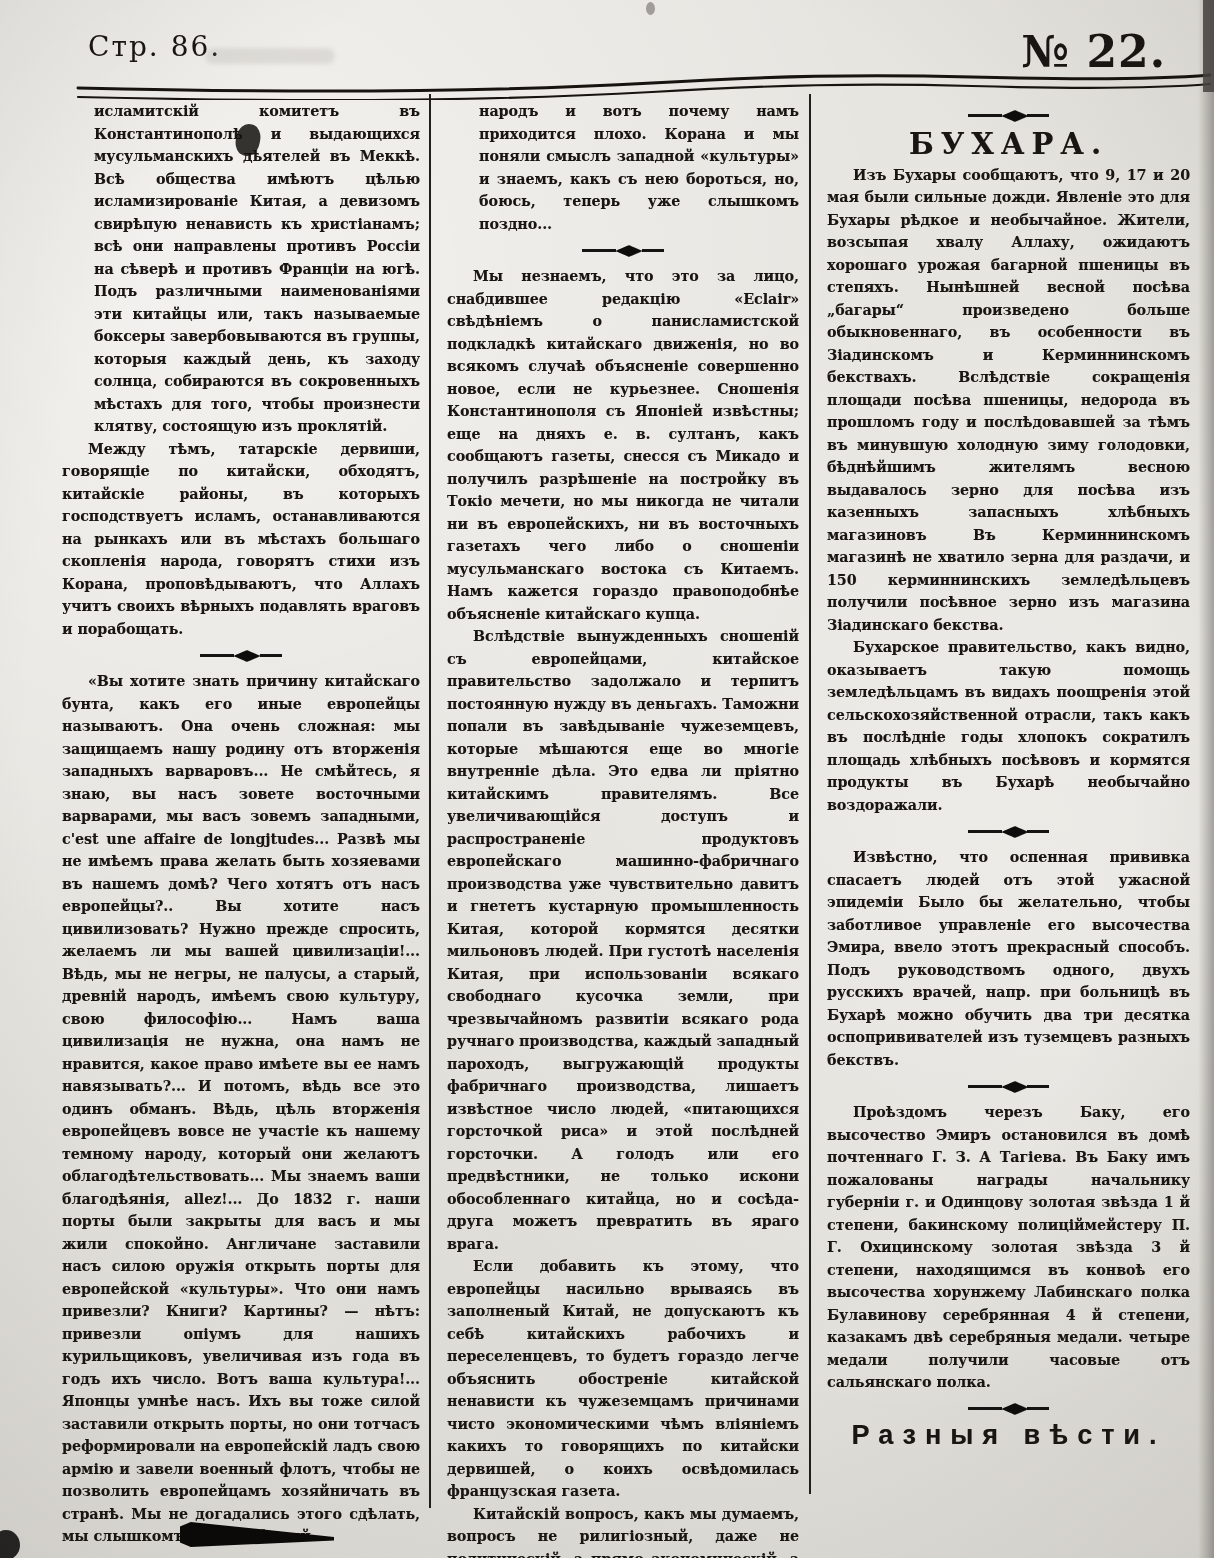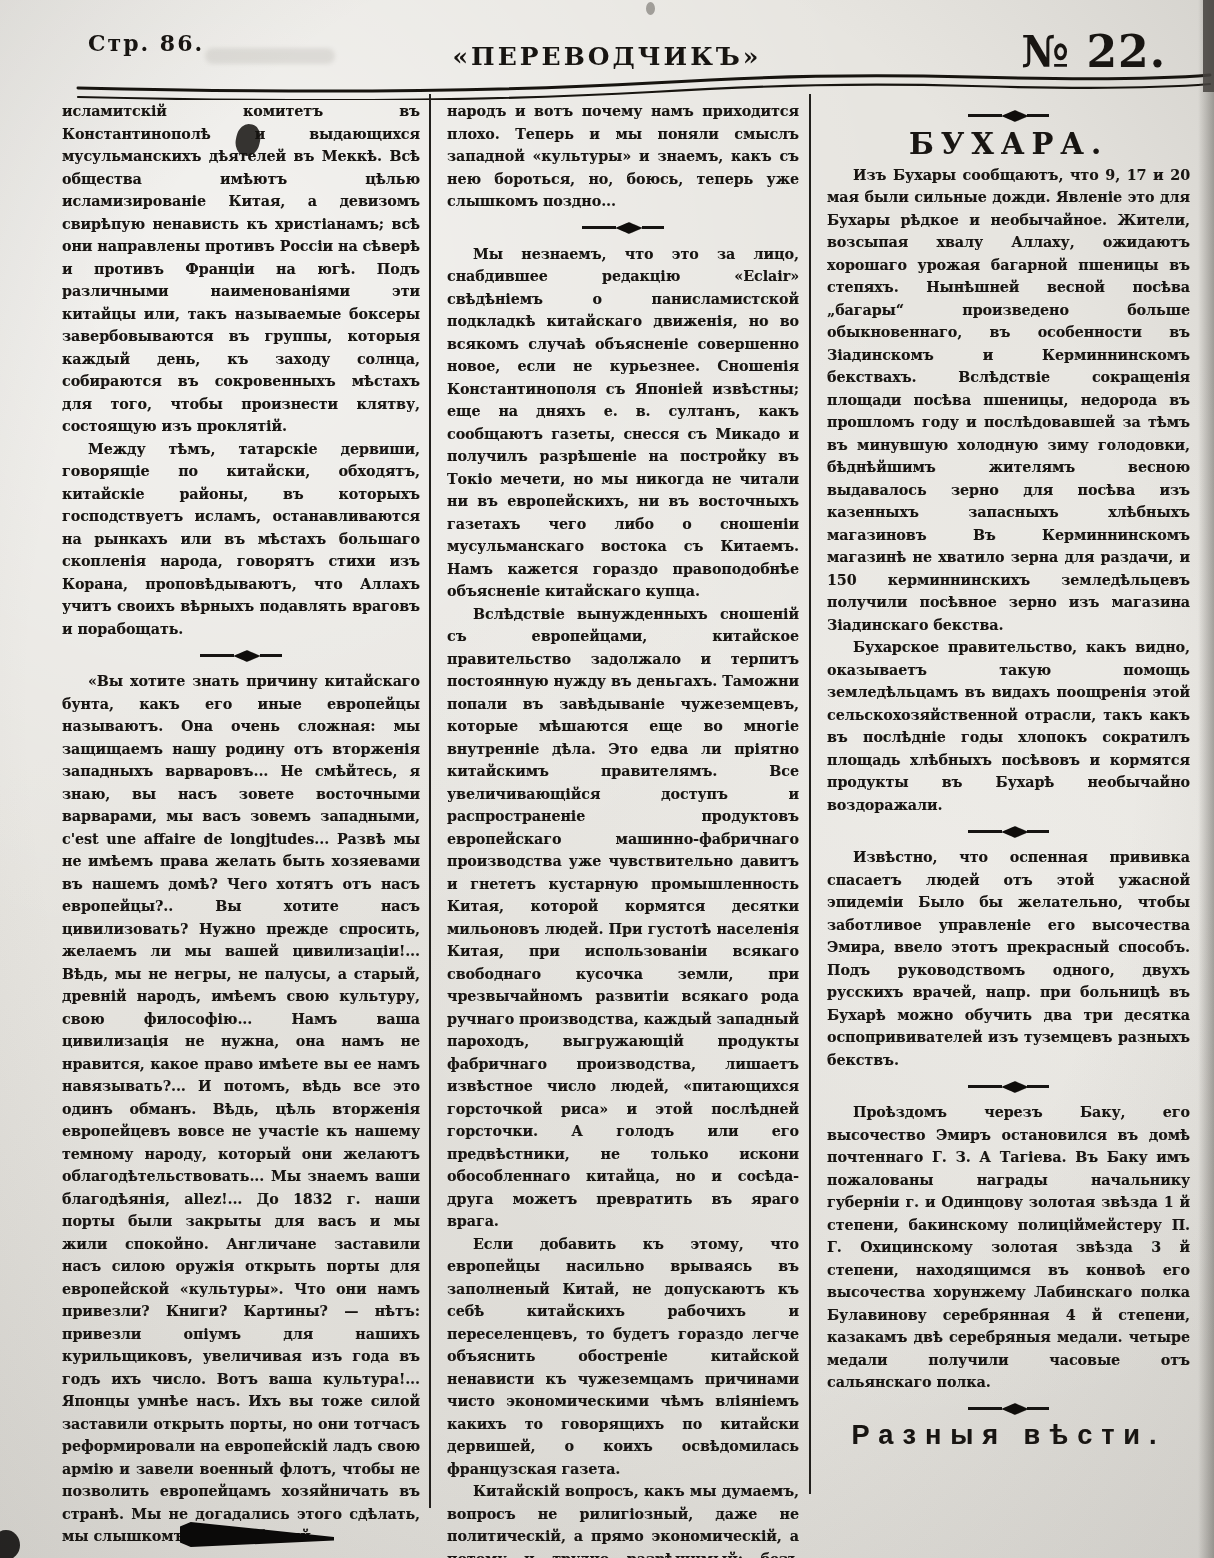--- a/index.html
+++ b/index.html
@@ -17,21 +17,21 @@
       radial-gradient(circle at 45% 96%, rgba(200,198,192,0.35) 0%, rgba(255,255,255,0) 55%),
       #e7e5e0;
   }
   .vignette {
     position:absolute; inset:0; pointer-events:none;
     background: radial-gradient(ellipse at 48% 45%, rgba(0,0,0,0) 62%, rgba(95,92,86,0.16) 100%);
   }
   
   .page-label {
     position:absolute; left:88px; top:30px;
-    font-size:22px; font-weight:700; letter-spacing:2px;
+    font-size:28px; font-weight:400; letter-spacing:2px;
   }
   .masthead {
     position:absolute; left:50%; top:42px; transform:translateX(-50%);
     font-size:25px; font-weight:700; letter-spacing:3px; white-space:nowrap;
   }
   .issue-label {
     position:absolute; right:48px; top:26px;
     font-size:44px; font-weight:700; letter-spacing:1px;
   }
   .double-rule { position:absolute; left:72px; top:66px; }
@@ -43,21 +43,21 @@
   .col {
     position:absolute; top:100px;
     font-size:14.2px; line-height:22.5px; font-weight:700;
     text-align:justify;
     text-shadow:0.3px 0.3px 0 rgba(20,16,12,0.35);
   }
   .col-1 { left:62px;  width:358px; }
   .col-2 { left:447px; width:352px; }
   .col-3 { left:827px; width:363px; }
   .col p { text-indent:26px; }
-  .col p.noindent { text-indent:0; }
+  .col p.noindent { text-indent:0;margin-left:32px; }
   
   .divider {
     display:flex; align-items:center; justify-content:center;
     gap:7px; height:20px; margin:5px 0 5px;
   }
   .divider .dash  { width:34px; height:3px; background:#161412; }
   .divider .dash.right { width:22px; }
   .divider .diamond {
     font-size:15px; line-height:1; color:#0f0d0b;
     transform:scaleX(2.4); text-indent:0;
@@ -108,21 +108,20 @@
   }
 </style>
 </head>
 <body>
 
 <div class="page">
 
   <div class="vignette"></div>
 
   <div class="page-label">Стр. 86.</div>
-  <div class="masthead">«ПЕРЕВОДЧИКЪ»</div>
   <div class="issue-label">№ 22.</div>
 
   <svg class="double-rule" width="1142" height="34" viewBox="0 0 1142 34">
     <path d="M6 22 C 220 27, 420 26, 580 17 C 700 10, 790 8, 900 11 C 1010 14, 1090 13, 1138 9" stroke="#17140f" stroke-width="3" fill="none" stroke-linecap="round"></path>
     <path d="M6 31 C 220 36, 420 35, 580 26 C 700 19, 790 17, 900 20 C 1010 23, 1090 22, 1138 18" stroke="#17140f" stroke-width="2.2" fill="none" stroke-linecap="round"></path>
   </svg>
 
   <div class="colrule colrule-1"></div>
   <div class="colrule colrule-2"></div>
 
@@ -131,21 +130,21 @@
     <p>Между тѣмъ, татарскіе дервиши, говорящіе по китайски, обходятъ, китайскіе районы, въ которыхъ господствуетъ исламъ, останавливаются на рынкахъ или въ мѣстахъ большаго скопленія народа, говорятъ стихи изъ Корана, проповѣдываютъ, что Аллахъ учитъ своихъ вѣрныхъ подавлять враговъ и порабощать.</p>
     <div class="divider">
       <span class="dash"></span>
       <span class="diamond">◆</span>
       <span class="dash right"></span>
     </div>
     <p>«Вы хотите знать причину китайскаго бунта, какъ его иные европейцы называютъ. Она очень сложная: мы защищаемъ нашу родину отъ вторженія западныхъ варваровъ... Не смѣйтесь, я знаю, вы насъ зовете восточными варварами, мы васъ зовемъ западными, c'est une affaire de longjtudes... Развѣ мы не имѣемъ права желать быть хозяевами въ нашемъ домѣ? Чего хотятъ отъ насъ европейцы?.. Вы хотите насъ цивилизовать? Нужно прежде спросить, желаемъ ли мы вашей цивилизаціи!... Вѣдь, мы не негры, не палусы, а старый, древній народъ, имѣемъ свою культуру, свою философію... Намъ ваша цивилизація не нужна, она намъ не нравится, какое право имѣете вы ее намъ навязывать?... И потомъ, вѣдь все это одинъ обманъ. Вѣдь, цѣль вторженія европейцевъ вовсе не участіе къ нашему темному народу, который они желаютъ облагодѣтельствовать... Мы знаемъ ваши благодѣянія, allez!... До 1832 г. наши порты были закрыты для васъ и мы жили спокойно. Англичане заставили насъ силою оружія открыть порты для европейской «культуры». Что они намъ привезли? Книги? Картины? — нѣтъ: привезли опіумъ для нашихъ курильщиковъ, увеличивая изъ года въ годъ ихъ число. Вотъ ваша культура!... Японцы умнѣе насъ. Ихъ вы тоже силой заставили открыть порты, но они тотчасъ реформировали на европейскій ладъ свою армію и завели военный флотъ, чтобы не позволить европейцамъ хозяйничать въ странѣ. Мы не догадались этого сдѣлать, мы слышкомъ миролюбивый</p>
   </div>
 
   <div class="col col-2">
-    <p class="noindent">народъ и вотъ почему намъ приходится плохо. Теперь и мы поняли смыслъ западной «культуры» и знаемъ, какъ съ нею бороться, но, боюсь, теперь уже слышкомъ поздно...</p>
+    <p class="noindent">народъ и вотъ почему намъ приходится плохо. Корана и мы поняли смыслъ западной «культуры» и знаемъ, какъ съ нею бороться, но, боюсь, теперь уже слышкомъ поздно...</p>
     <div class="divider">
       <span class="dash"></span>
       <span class="diamond">◆</span>
       <span class="dash right"></span>
     </div>
     <p>Мы незнаемъ, что это за лицо, снабдившее редакцію «Eclair» свѣдѣніемъ о панисламистской подкладкѣ китайскаго движенія, но во всякомъ случаѣ объясненіе совершенно новое, если не курьезнее. Сношенія Константинополя съ Японіей извѣстны; еще на дняхъ е. в. султанъ, какъ сообщаютъ газеты, снесся съ Микадо и получилъ разрѣшеніе на постройку въ Токіо мечети, но мы никогда не читали ни въ европейскихъ, ни въ восточныхъ газетахъ чего либо о сношеніи мусульманскаго востока съ Китаемъ. Намъ кажется гораздо правоподобнѣе объясненіе китайскаго купца.</p>
     <p>Вслѣдствіе вынужденныхъ сношеній съ европейцами, китайское правительство задолжало и терпитъ постоянную нужду въ деньгахъ. Таможни попали въ завѣдываніе чужеземцевъ, которые мѣшаются еще во многіе внутренніе дѣла. Это едва ли пріятно китайскимъ правителямъ. Все увеличивающійся доступъ и распространеніе продуктовъ европейскаго машинно-фабричнаго производства уже чувствительно давитъ и гнететъ кустарную промышленность Китая, которой кормятся десятки мильоновъ людей. При густотѣ населенія Китая, при использованіи всякаго свободнаго кусочка земли, при чрезвычайномъ развитіи всякаго рода ручнаго производства, каждый западный пароходъ, выгружающій продукты фабричнаго производства, лишаетъ извѣстное число людей, «питающихся горсточкой риса» и этой послѣдней горсточки. А голодъ или его предвѣстники, не только искони обособленнаго китайца, но и сосѣда-друга можетъ превратить въ яраго врага.</p>
     <p>Если добавить къ этому, что европейцы насильно врываясь въ заполненый Китай, не допускаютъ къ себѣ китайскихъ рабочихъ и переселенцевъ, то будетъ гораздо легче объяснить обостреніе китайской ненависти къ чужеземцамъ причинами чисто экономическими чѣмъ вліяніемъ какихъ то говорящихъ по китайски дервишей, о коихъ освѣдомилась французская газета.</p>
     <p>Китайскій вопросъ, какъ мы думаемъ, вопросъ не рилигіозный, даже не политическій, а прямо экономическій, а потому и трудно разрѣшимый: безъ усиленнаго производства плохо придется избалованному европейскому пролеторіату, а усиленный ввозъ въ Китай европейскихъ произведеній оставитъ безъ «горсточки риса» многіе мильоны китайцевъ.</p>
   </div>

